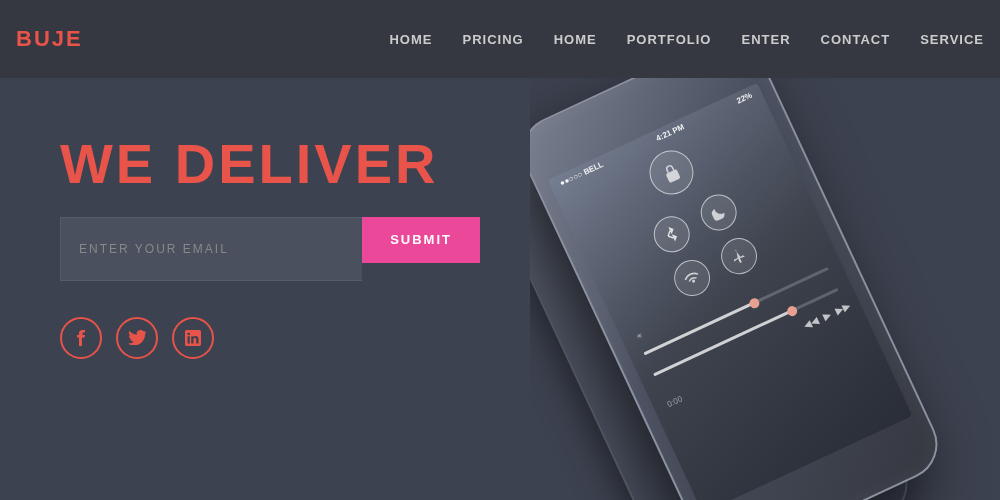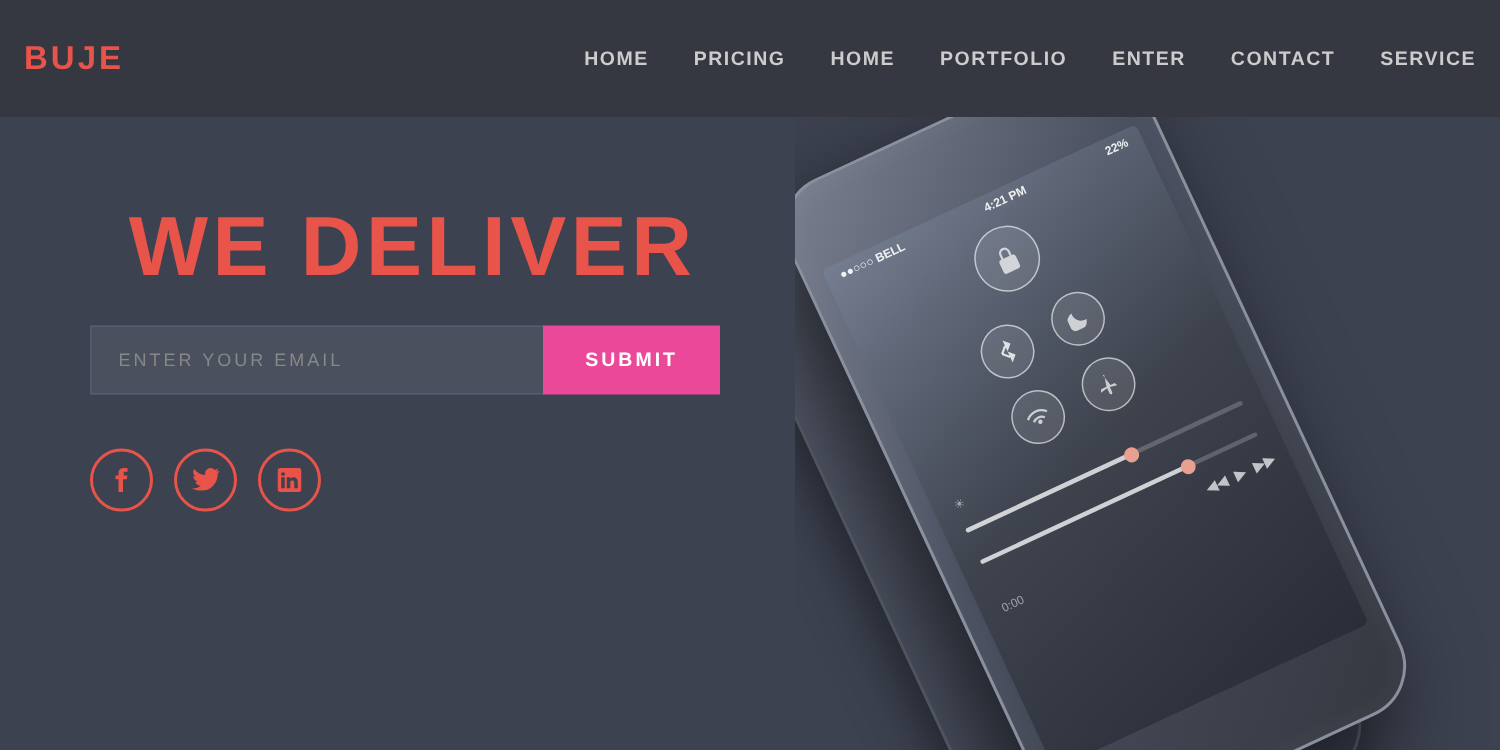--- a/index.html
+++ b/index.html
@@ -56,21 +56,20 @@
       z-index: 2;
     }
     .hero-title {
       font-size: 56px;
       font-weight: 900;
       color: #e8534a;
       text-transform: uppercase;
       letter-spacing: 3px;
       margin-bottom: 22px;
       line-height: 1.1;
-      text-align: center;
     }
     .hero-desc {
       font-size: 13.5px;
       color: #b0b5c0;
       line-height: 1.7;
       max-width: 420px;
       margin-bottom: 32px;
     }
 
     
@@ -82,21 +81,21 @@
     }
     .email-input {
       flex: 1;
       background: #4a505e;
       border: 1px solid #555c6e;
       border-right: none;
       color: #7dd3fc;
       font-size: 12px;
       letter-spacing: 2px;
       padding: 0 18px;
-      height: 46px;
+      height: 64px;
       outline: none;
       text-transform: uppercase;
     }
     .email-input::placeholder { color: #888; letter-spacing: 2px; }
     .submit-btn {
       background: #ec4899;
       color: #fff;
       border: none;
       padding: 0 28px;
       height: 46px;

